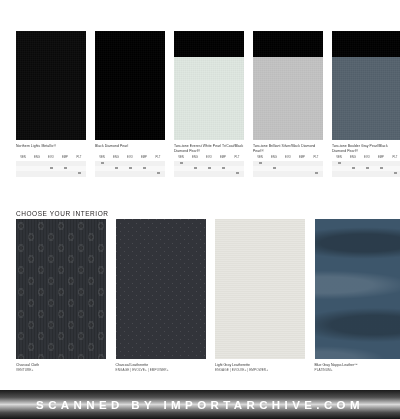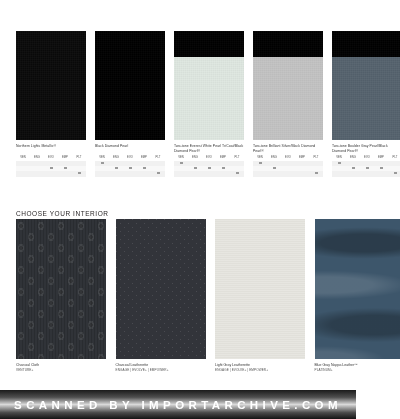--- a/index.html
+++ b/index.html
@@ -158,21 +158,21 @@
   .tex-nappa::after{
     content:""; position:absolute; inset:-6px;
     background-image:
       radial-gradient(circle .85px at 2px 2px, rgba(0,0,0,.55) 0 60%, rgba(0,0,0,0) 61%),
       radial-gradient(circle .85px at 5px 5px, rgba(0,0,0,.55) 0 60%, rgba(0,0,0,0) 61%);
     background-size:6px 6px;
   }
 
   
   #watermark-bar{
-    position:absolute; left:0; bottom:0; width:356px; height:29px;
+    position:absolute; left:0; bottom:0; width:400px; height:29px;
     background:linear-gradient(180deg,#1b1b1b 0%, #4f4f4f 25%, #d9d9d9 50%, #4b4b4b 78%, #141414 100%);
     display:flex; align-items:center; justify-content:center;
   }
   #watermark-text{
     font-size:11.5px; letter-spacing:4.4px; font-weight:700;
     color:#ffffff; white-space:nowrap;
     font-family:"Liberation Sans", sans-serif;
   }
 </style>
 </head>

